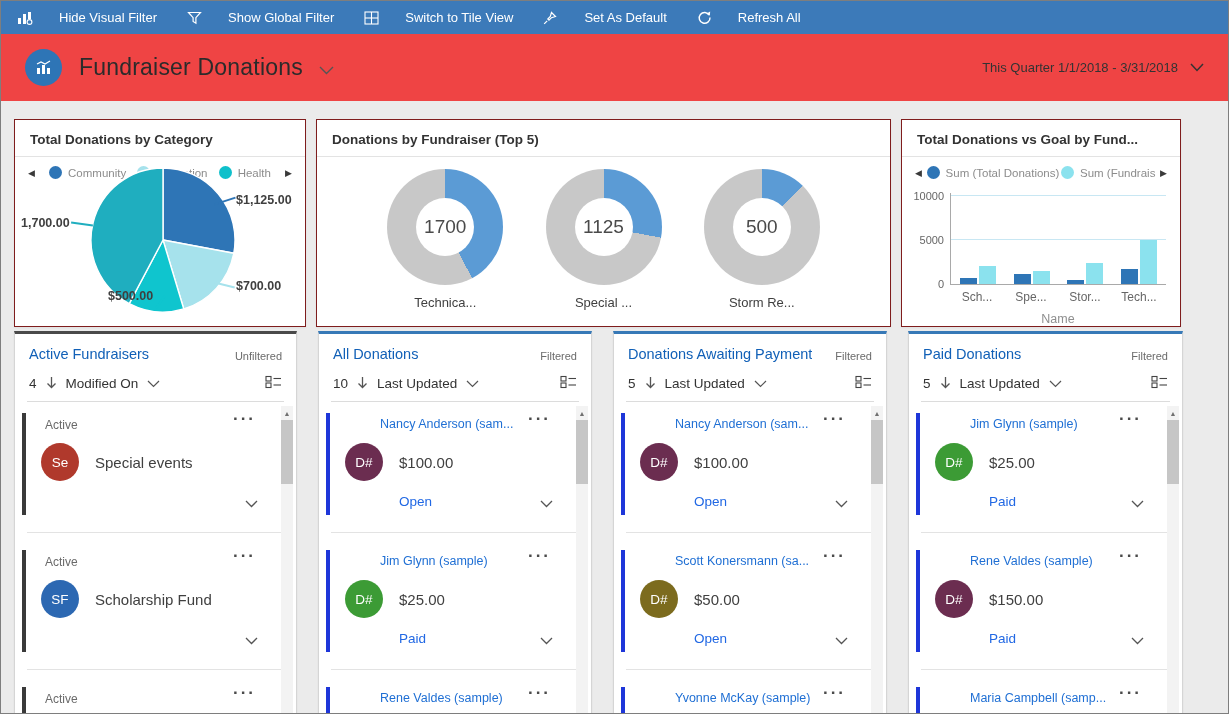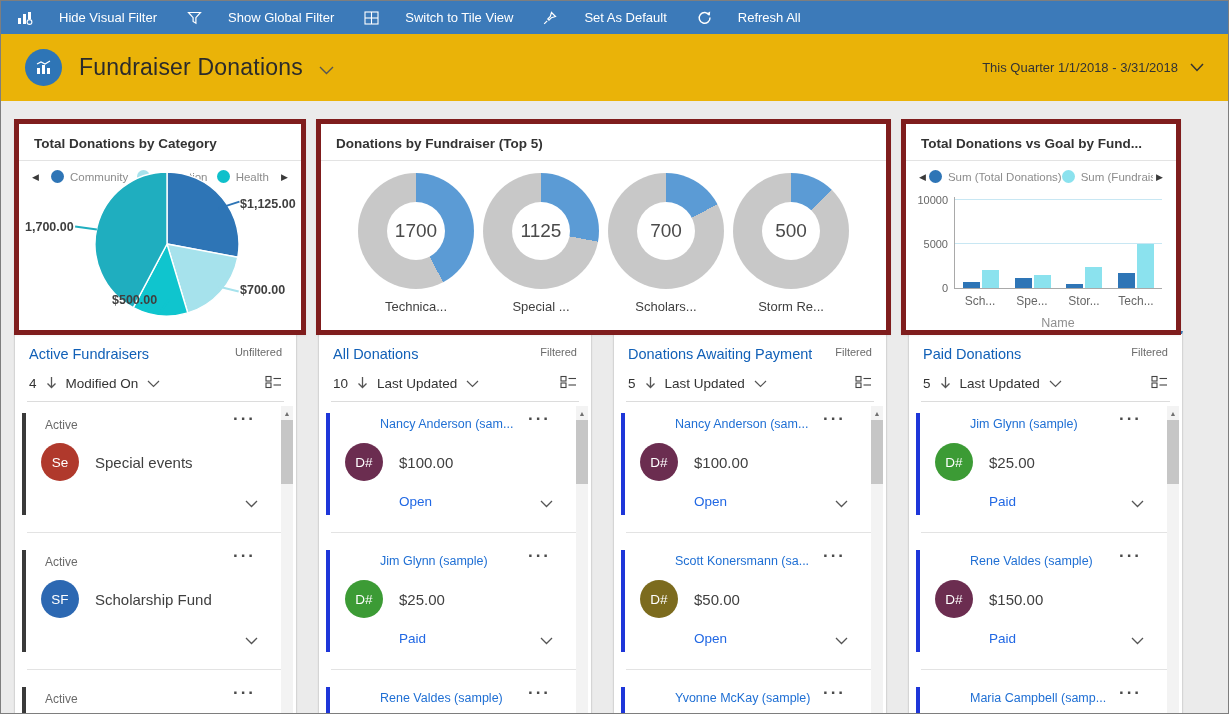--- a/index.html
+++ b/index.html
@@ -5,32 +5,32 @@
   * { box-sizing: border-box; }
   html,body { margin:0; padding:0; background:#fff; font-family:"Liberation Sans", sans-serif; }
   .window { width:1229px; height:714px; border:1px solid #7E7E7E; background:#EBEBEB; overflow:hidden; position:relative; }
 
   
   .toolbar { height:33px; background:#3C7AB9; display:flex; align-items:center; padding:0 16px; gap:30px; }
   .tb-item { display:flex; align-items:center; gap:26px; color:#FFFFFF; font-size:13px; cursor:pointer; white-space:nowrap; }
   .tb-item svg { display:block; }
 
   
-  .header { height:67px; background:#eab308; display:flex; align-items:center; padding:0 24px; }
+  .header { height:67px; background:#ef4444; display:flex; align-items:center; padding:0 24px; }
   .hdr-avatar { width:37px; height:37px; border-radius:50%; background:#2E75B6; display:flex; align-items:center; justify-content:center; margin-right:17px; flex:none; }
   .hdr-title { font-size:23px; color:#2B2B2B; letter-spacing:.2px; }
   .hdr-chev { margin-left:16px; margin-top:4px; }
   .hdr-right { margin-left:auto; display:flex; align-items:center; gap:12px; font-size:13px; color:#333; }
 
   
   .content { padding:18px 0 0 13px; height:612px; }
   .charts-row { display:grid; grid-template-columns:292px 575px 280px; gap:10px; height:193px; }
   .streams-row { display:grid; grid-template-columns:283px 274px 274px 275px; gap:21px; height:370px; margin-top:19px; }
 
-  .panel { background:#fff; border:5px solid #7f1d1d; position:relative; box-shadow:0 1px 2px rgba(0,0,0,.05); }
+  .panel { background:#fff; border:1px solid #7f1d1d; position:relative; box-shadow:0 1px 2px rgba(0,0,0,.05); }
   .chart-title { font-size:13.5px; font-weight:bold; color:#333; padding:12px 15px 9px; white-space:nowrap; overflow:hidden; }
   .chart-divider { height:1px; background:#E3E3E3; }
 
   .legend-row { display:flex; align-items:center; padding:9px 10px 4px; }
   .legend-arrow { color:#3A3A3A; font-size:9px; flex:none; padding:0 3px; cursor:pointer; }
   .legend-items { display:flex; align-items:center; flex:1; justify-content:space-evenly; overflow:hidden; }
   .legend-item { display:flex; align-items:center; gap:6px; font-size:11.5px; color:#8C8C8C; white-space:nowrap; }
   .legend-dot { width:13px; height:13px; border-radius:50%; flex:none; }
 
   
@@ -51,21 +51,21 @@
   .ytick { position:absolute; right:100%; margin-right:7px; font-size:11px; color:#666; white-space:nowrap; }
   .bar-groups { position:absolute; left:0; right:0; bottom:0; top:0; display:flex; }
   .bar-group { flex:1; display:flex; align-items:flex-end; justify-content:center; gap:2px; }
   .bar { width:17px; }
   .xlabels { display:flex; margin:5px 14px 0 48px; }
   .xlabel { flex:1; text-align:center; font-size:12px; color:#666; }
   .axis-name { text-align:center; margin:8px 14px 0 48px; font-size:12.5px; color:#8F8F8F; }
 
   
   .stream-panel { background:#fff; border:1px solid #D5D5D5; border-top-width:3px; border-top-style:solid; display:flex; flex-direction:column; box-shadow:0 1px 2px rgba(0,0,0,.05); }
-  .stream-head { display:flex; justify-content:space-between; align-items:flex-start; padding:12px 14px 2px; }
+  .stream-head { display:flex; justify-content:space-between; align-items:flex-end; padding:12px 14px 2px; }
   .stream-title { color:#1160B7; font-size:14.5px; white-space:nowrap; overflow:hidden; }
   .stream-filter { color:#6B6B6B; font-size:11px; flex:none; margin-left:8px; }
   .sort-row { display:flex; align-items:center; gap:9px; padding:11px 14px 9px; font-size:13.5px; color:#333; }
   .sort-row .grow { flex:1; }
   .list-divider { height:1px; background:#DCDCDC; margin:0 12px; }
   .card-list { flex:1; overflow:hidden; position:relative; margin-top:4px; }
 
   .vscroll-track { position:absolute; right:3px; top:0; bottom:0; width:12px; background:#F3F3F3; }
   .vscroll-thumb { position:absolute; right:3px; top:14px; height:64px; width:12px; background:#C6C6C6; }
   .vscroll-btn { position:absolute; right:3px; width:12px; height:14px; font-size:7px; color:#707070; display:flex; align-items:center; justify-content:center; background:#F3F3F3; cursor:pointer; }
@@ -216,28 +216,20 @@
               </div>
               <div class="donut-label">Technica...</div>
             </div>
             <div class="donut-item">
               <div class="donut" style="background: conic-gradient(rgb(91, 155, 213) 0deg, rgb(91, 155, 213) 27.9503%, rgb(200, 200, 200) 27.9503%, rgb(200, 200, 200) 100%);">
                 <div class="donut-hole">
                   <span>1125</span>
                 </div>
               </div>
               <div class="donut-label">Special ...</div>
-            </div>
-            <div class="donut-item">
-              <div class="donut" style="background: conic-gradient(rgb(91, 155, 213) 0deg, rgb(91, 155, 213) 17.3913%, rgb(200, 200, 200) 17.3913%, rgb(200, 200, 200) 100%);">
-                <div class="donut-hole">
-                  <span>700</span>
-                </div>
-              </div>
-              <div class="donut-label">Scholars...</div>
             </div>
             <div class="donut-item">
               <div class="donut" style="background: conic-gradient(rgb(91, 155, 213) 0deg, rgb(91, 155, 213) 12.4224%, rgb(200, 200, 200) 12.4224%, rgb(200, 200, 200) 100%);">
                 <div class="donut-hole">
                   <span>500</span>
                 </div>
               </div>
               <div class="donut-label">Storm Re...</div>
             </div>
           </div>

